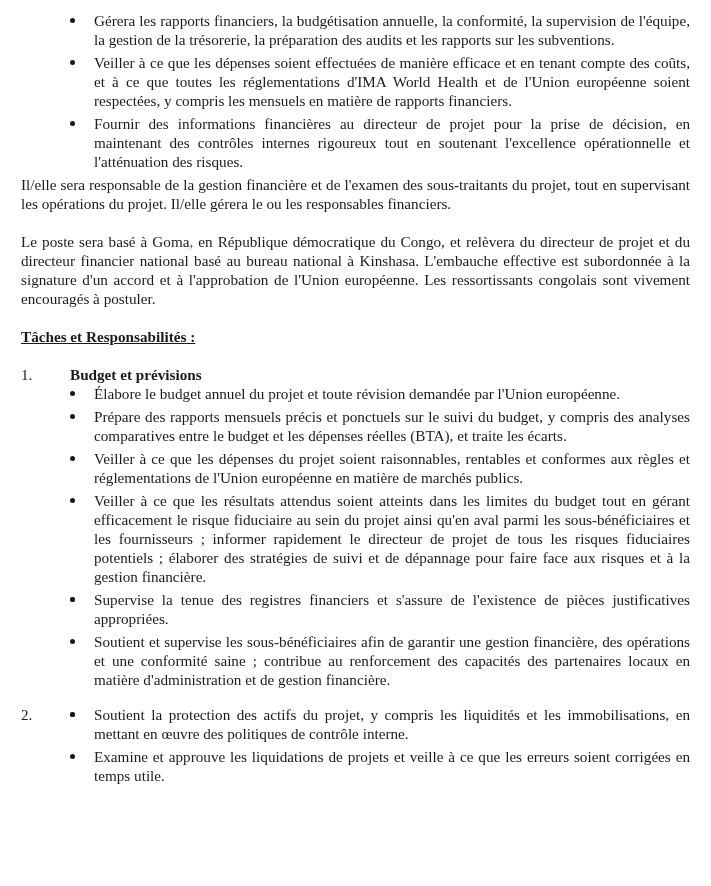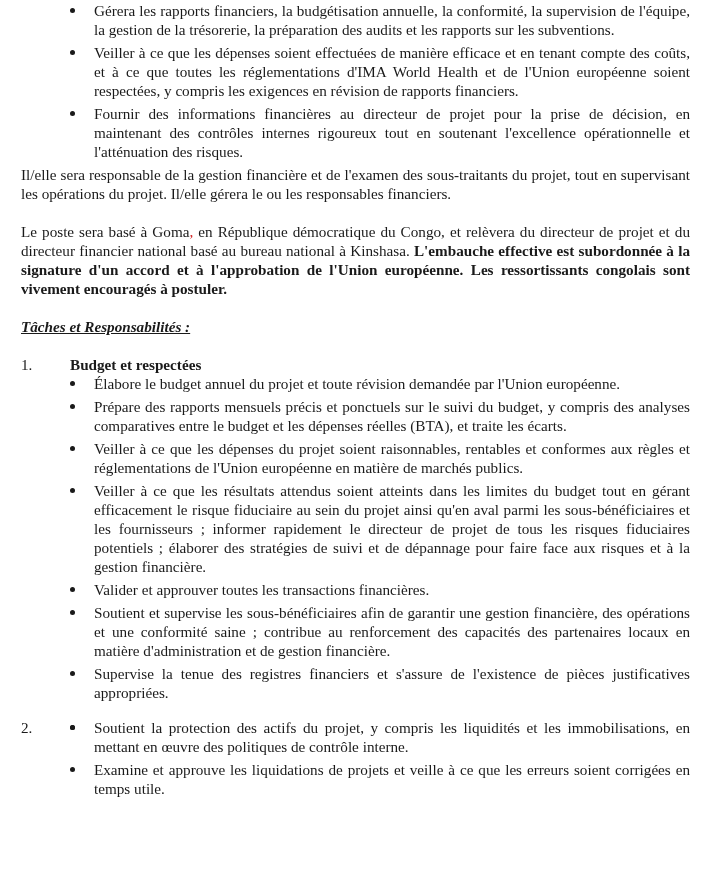--- a/index.html
+++ b/index.html
@@ -9,59 +9,59 @@
       font-size: 15.2px; color: #1a1a1a; line-height: 19px;
     }
     .page { position: relative; padding: 0 21px 0 21px; }
     ul.bullets { list-style: none; margin: 0; padding: 0 0 0 73px; }
     ul.bullets li { position: relative; text-align: justify; margin-bottom: 4px; }
     ul.bullets li .dot {
       position: absolute; left: -24px; top: 7px; width: 5px; height: 5px;
       border-radius: 50%; background: #1a1a1a;
     }
     p { margin: 0; text-align: justify; }
-    .bold { font-weight: bold; }
+    .bold { font-weight: normal; }
     .red { color: #d21f1f; }
-    .heading { font-weight: bold; font-style: italic; text-decoration: underline; }
+    .heading { font-weight: bold; text-decoration: underline; }
     .section-title { font-weight: bold; position: relative; padding-left: 49px; }
     .section-title .num { position: absolute; left: 0; font-weight: bold; }
     .section-title .num.normal { font-weight: normal; }
   </style>
 </head>
 <body>
 
 <div class="page">
 
-  <ul class="bullets" style="margin-top:1px;">
+  <ul class="bullets" style="margin-top:11px;">
     <li><span class="dot"></span><span>Gérera les rapports financiers, la budgétisation annuelle, la conformité, la supervision de l'équipe, la gestion de la trésorerie, la préparation des audits et les rapports sur les subventions.</span></li>
-    <li><span class="dot"></span><span>Veiller à ce que les dépenses soient effectuées de manière efficace et en tenant compte des coûts, et à ce que toutes les réglementations d'IMA World Health et de l'Union européenne soient respectées, y compris les exigences en révision de rapports financiers.</span></li>
+    <li><span class="dot"></span><span>Veiller à ce que les dépenses soient effectuées de manière efficace et en tenant compte des coûts, et à ce que toutes les réglementations d'IMA World Health et de l'Union européenne soient respectées, y compris les mensuels en matière de rapports financiers.</span></li>
     <li><span class="dot"></span><span>Fournir des informations financières au directeur de projet pour la prise de décision, en maintenant des contrôles internes rigoureux tout en soutenant l'excellence opérationnelle et l'atténuation des risques.</span></li>
   </ul>
 
   <p style="">Il/elle sera responsable de la gestion financière et de l'examen des sous-traitants du projet, tout en supervisant les opérations du projet. Il/elle gérera le ou les responsables financiers.</p>
 
   <p style="margin-top:19px;">
     <span>Le poste sera basé à Goma</span><span class="red">,</span><span> en République démocratique du Congo, et relèvera du directeur de projet et du directeur financier national basé au bureau national à Kinshasa. </span><span class="bold">L'embauche effective est subordonnée à la signature d'un accord et à l'approbation de l'Union européenne. Les ressortissants congolais sont vivement encouragés à postuler.</span>
   </p>
 
   <p class="heading" style="margin-top:19px;">Tâches et Responsabilités :</p>
 
   <div style="margin-top:19px;">
     <div class="section-title">
       <span class="num normal">1.</span>
-      <span>Budget et respectées</span>
+      <span>Budget et prévisions</span>
     </div>
     <ul class="bullets">
       <li><span class="dot"></span><span>Élabore le budget annuel du projet et toute révision demandée par l'Union européenne.</span></li>
       <li><span class="dot"></span><span>Prépare des rapports mensuels précis et ponctuels sur le suivi du budget, y compris des analyses comparatives entre le budget et les dépenses réelles (BTA), et traite les écarts.</span></li>
       <li><span class="dot"></span><span>Veiller à ce que les dépenses du projet soient raisonnables, rentables et conformes aux règles et réglementations de l'Union européenne en matière de marchés publics.</span></li>
       <li><span class="dot"></span><span>Veiller à ce que les résultats attendus soient atteints dans les limites du budget tout en gérant efficacement le risque fiduciaire au sein du projet ainsi qu'en aval parmi les sous-bénéficiaires et les fournisseurs ; informer rapidement le directeur de projet de tous les risques fiduciaires potentiels ; élaborer des stratégies de suivi et de dépannage pour faire face aux risques et à la gestion financière.</span></li>
-      <li><span class="dot"></span><span>Valider et approuver toutes les transactions financières.</span></li>
+      <li><span class="dot"></span></li>
+      <li><span class="dot"></span><span>Supervise la tenue des registres financiers et s'assure de l'existence de pièces justificatives appropriées.</span></li>
       <li><span class="dot"></span><span>Soutient et supervise les sous-bénéficiaires afin de garantir une gestion financière, des opérations et une conformité saine ; contribue au renforcement des capacités des partenaires locaux en matière d'administration et de gestion financière.</span></li>
-      <li><span class="dot"></span><span>Supervise la tenue des registres financiers et s'assure de l'existence de pièces justificatives appropriées.</span></li>
     </ul>
   </div>
 
   <div style="margin-top:16px;">
     <div class="section-title">
       <span class="num normal">2.</span>
     </div>
     <ul class="bullets">
       <li><span class="dot"></span></li>
       <li><span class="dot"></span><span>Soutient la protection des actifs du projet, y compris les liquidités et les immobilisations, en mettant en œuvre des politiques de contrôle interne.</span></li>

